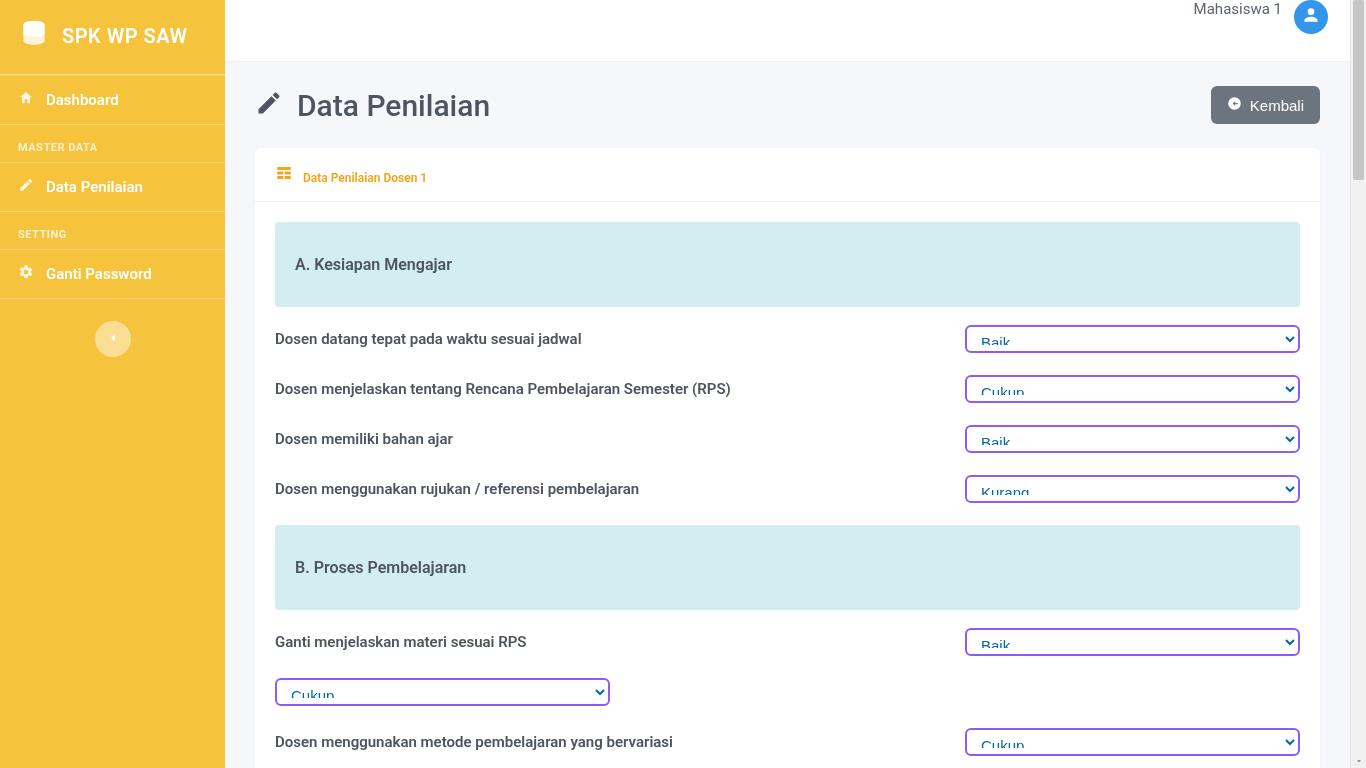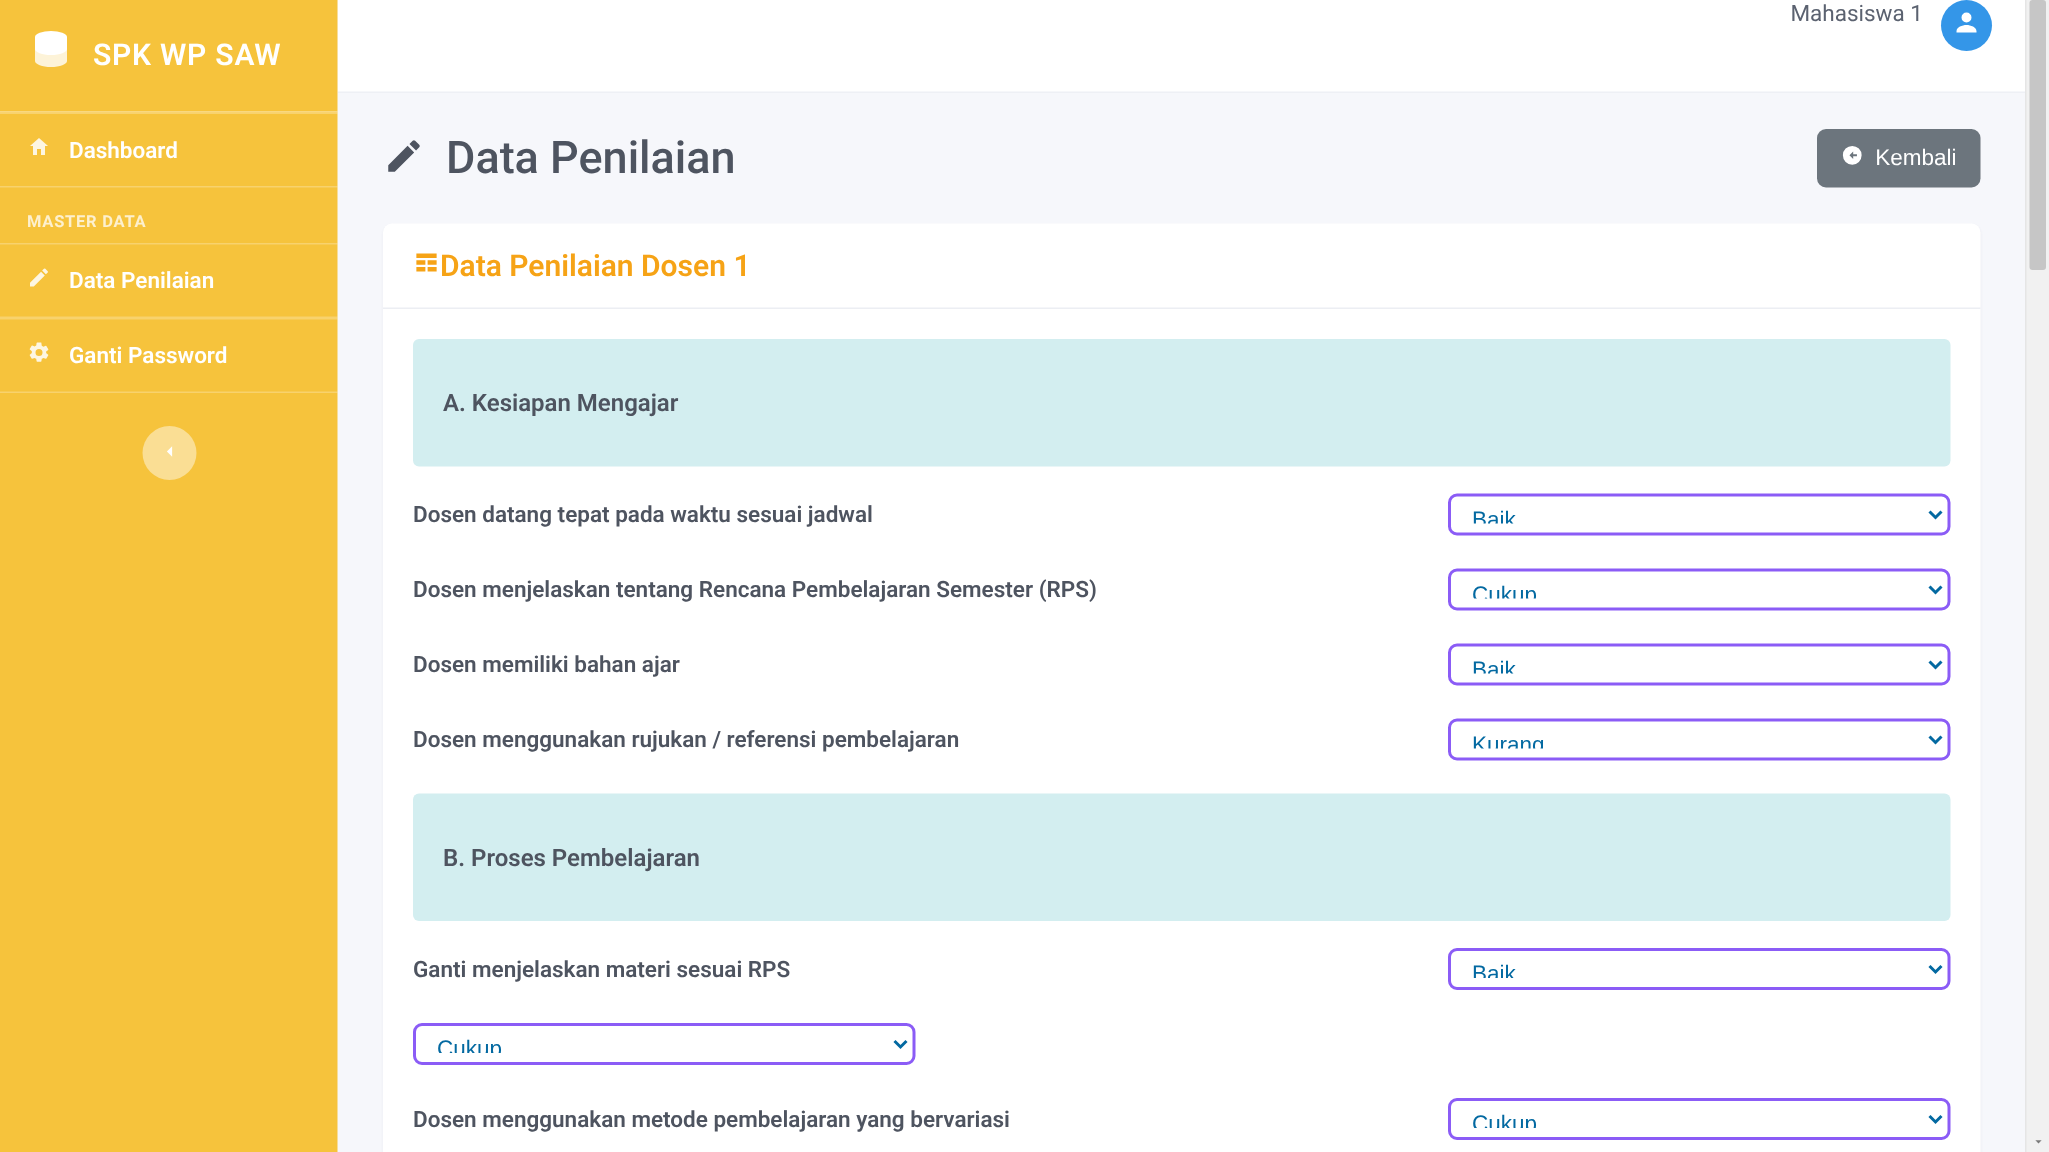--- a/index.html
+++ b/index.html
@@ -130,26 +130,26 @@
     cursor: pointer;
   }
   .btn-back svg { width: 15px; height: 15px; }
 
   .card {
     background: #fff;
     border-radius: 6px;
     box-shadow: 0 1px 2px rgba(60,70,100,.06);
   }
   .card-header {
-    display: flex; align-items: flex-start; 
+    display: flex; align-items: flex-end; gap: 10px;
     padding: 16px 20px;
     border-bottom: 1px solid #eceef3;
     color: #f6a316;
     font-weight: 600;
-    font-size: 20px;
+    font-size: 12px;
   }
   .card-header svg { width: 18px; height: 18px; }
 
   .card-body { padding: 20px; }
 
   .section-banner {
     background: #d3eef0; 
     color: #4e5460;
     border-radius: 4px;
     padding: 33px 20px;
@@ -241,20 +241,21 @@
 
   <div class="nav-item">
     <span>
       <svg viewBox="0 0 24 24" fill="currentColor">
           <path d="M3 17.25V21h3.75L17.81 9.94l-3.75-3.75L3 17.25zM20.71 7.04a1 1 0 0 0 0-1.41l-2.34-2.34a1 1 0 0 0-1.41 0l-1.83 1.83 3.75 3.75 1.83-1.83z"></path>
         </svg>
     </span>
     <span>Data Penilaian</span>
   </div>
 
+  <div class="nav-section-title">SETTING</div>
 
   <div class="nav-item">
     <span>
       <svg viewBox="0 0 24 24" fill="currentColor">
           <path d="M19.14 12.94a7.49 7.49 0 0 0 .05-.94 7.49 7.49 0 0 0-.05-.94l2.03-1.58a.5.5 0 0 0 .12-.64l-1.92-3.32a.5.5 0 0 0-.6-.22l-2.39.96a7.03 7.03 0 0 0-1.62-.94l-.36-2.54A.5.5 0 0 0 13.9 2h-3.8a.5.5 0 0 0-.5.42l-.36 2.54c-.58.24-1.12.55-1.62.94l-2.39-.96a.5.5 0 0 0-.6.22L2.71 8.48a.5.5 0 0 0 .12.64l2.03 1.58c-.03.31-.05.63-.05.94s.02.63.05.94L2.83 14.16a.5.5 0 0 0-.12.64l1.92 3.32c.13.22.39.31.6.22l2.39-.96c.5.39 1.04.7 1.62.94l.36 2.54c.04.24.25.42.5.42h3.8c.25 0 .46-.18.5-.42l.36-2.54c.58-.24 1.12-.55 1.62-.94l2.39.96c.21.09.47 0 .6-.22l1.92-3.32a.5.5 0 0 0-.12-.64l-2.03-1.58zM12 15.5A3.5 3.5 0 1 1 12 8.5a3.5 3.5 0 0 1 0 7z"></path>
         </svg>
     </span>
     <span>Ganti Password</span>
   </div>
 

